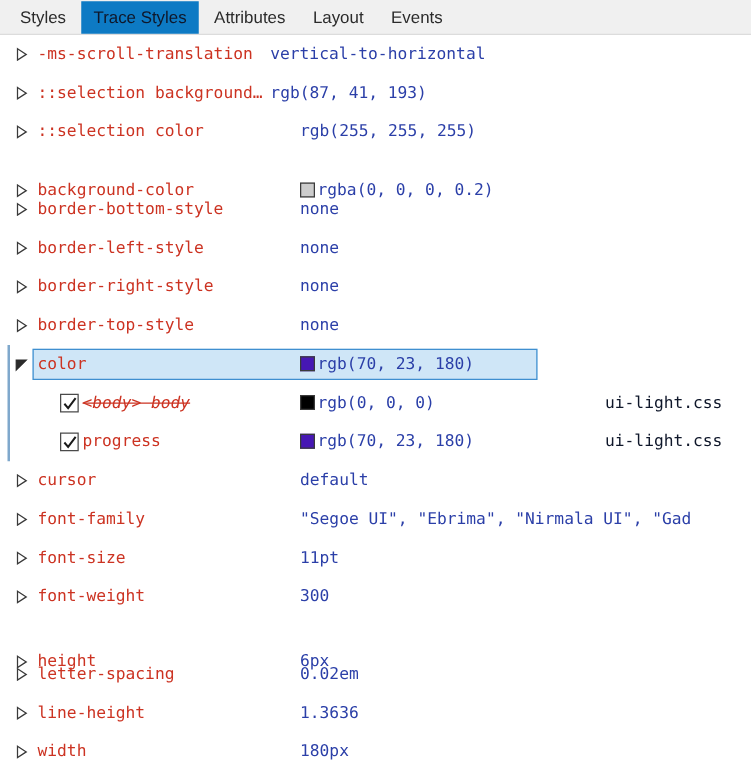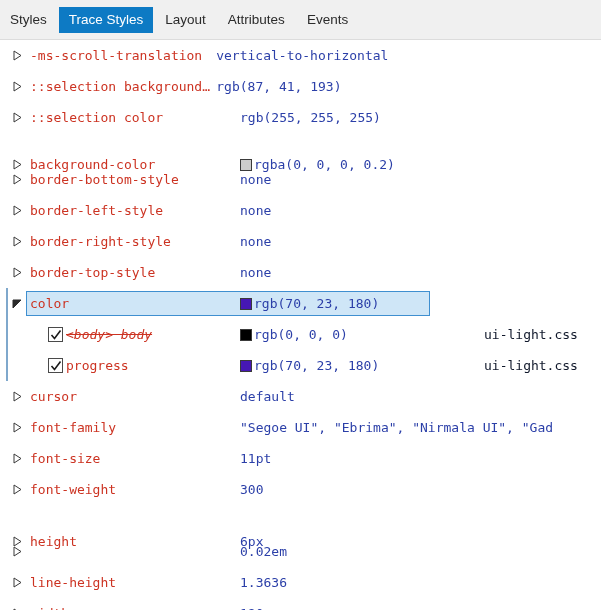--- a/index.html
+++ b/index.html
@@ -9,40 +9,41 @@
   }
   body {
     width: 601px;
     height: 610px;
     overflow: hidden;
     font-family: "DejaVu Sans Mono", monospace;
   }
 
   
   #tabbar {
-    height: 40px;
+    height: 28px;
     background: #f0f0f0;
     border-bottom: 1px solid #dcdcdc;
     display: flex;
     align-items: center;
+    padding-left: 6px;
     box-sizing: border-box;
   }
   .tab {
     font-family: "Liberation Sans", sans-serif;
     font-size: 13.5px;
     color: #2b2b2b;
     padding: 4px 10px 5px 10px;
     margin-right: 2px;
     line-height: 17px;
     white-space: nowrap;
     cursor: default;
   }
   .tab.active {
     background: #0d7ac4;
-    color: #ffffff;
+    color: #0f172a;
   }
 
   
   #list {
     position: relative;
     height: 596px;
     background: #ffffff;
     overflow: hidden;
     text-align: right;
   }
@@ -149,22 +150,22 @@
     font-size: 13px;
     color: #0f172a;
   }
 </style>
 </head>
 <body>
 
 <div id="tabbar">
     <div class="tab">Styles</div>
     <div class="tab active">Trace Styles</div>
+    <div class="tab">Attributes</div>
     <div class="tab">Layout</div>
-    <div class="tab">Attributes</div>
     <div class="tab">Events</div>
   </div>
 
 <div id="list">
     <div class="row" style="position: absolute; top: 0px; left: 0px; right: 0px;">
       <svg class="twisty-svg" viewBox="0 0 11 13">
         <path d="M2 2 L9 6.5 L2 11 Z" fill="#ffffff" stroke="#3a3a3a" stroke-width="1"></path>
       </svg>
       <span class="pname">-ms-scroll-translation</span>
       <span class="pvalue" style="left: 216.2px;"><span>vertical-to-horizontal</span></span>
@@ -278,20 +279,21 @@
       <svg class="twisty-svg" viewBox="0 0 11 13">
         <path d="M2 2 L9 6.5 L2 11 Z" fill="#ffffff" stroke="#3a3a3a" stroke-width="1"></path>
       </svg>
       <span class="pname">height</span>
       <span class="pvalue"><span>6px</span></span>
     </div>
     <div class="row" style="position: absolute; top: 496px; left: 0px; right: 0px;">
       <svg class="twisty-svg" viewBox="0 0 11 13">
         <path d="M2 2 L9 6.5 L2 11 Z" fill="#ffffff" stroke="#3a3a3a" stroke-width="1"></path>
       </svg>
+      <span class="pname">letter-spacing</span>
       <span class="pvalue"><span>0.02em</span></span>
     </div>
     <div class="row" style="position: absolute; top: 527px; left: 0px; right: 0px; padding-left: 30px;">
       <svg class="twisty-svg" viewBox="0 0 11 13">
         <path d="M2 2 L9 6.5 L2 11 Z" fill="#ffffff" stroke="#3a3a3a" stroke-width="1"></path>
       </svg>
       <span class="pname">line-height</span>
       <span class="pvalue"><span>1.3636</span></span>
     </div>
     <div class="row" style="position: absolute; top: 558px; left: 0px; right: 0px;">

